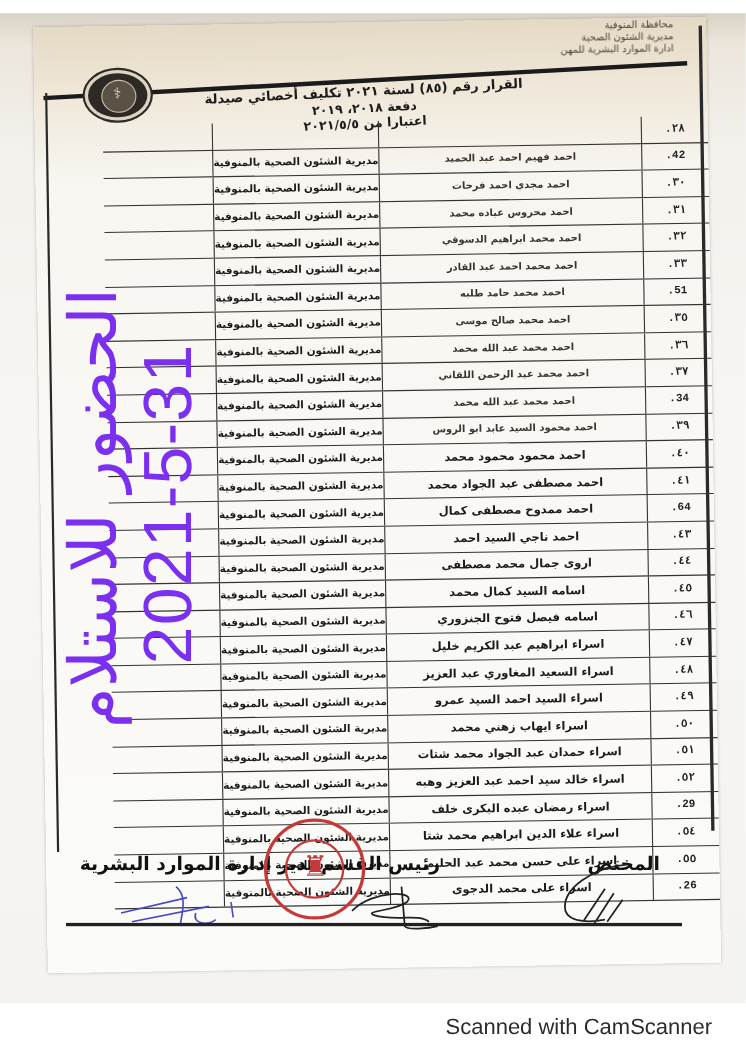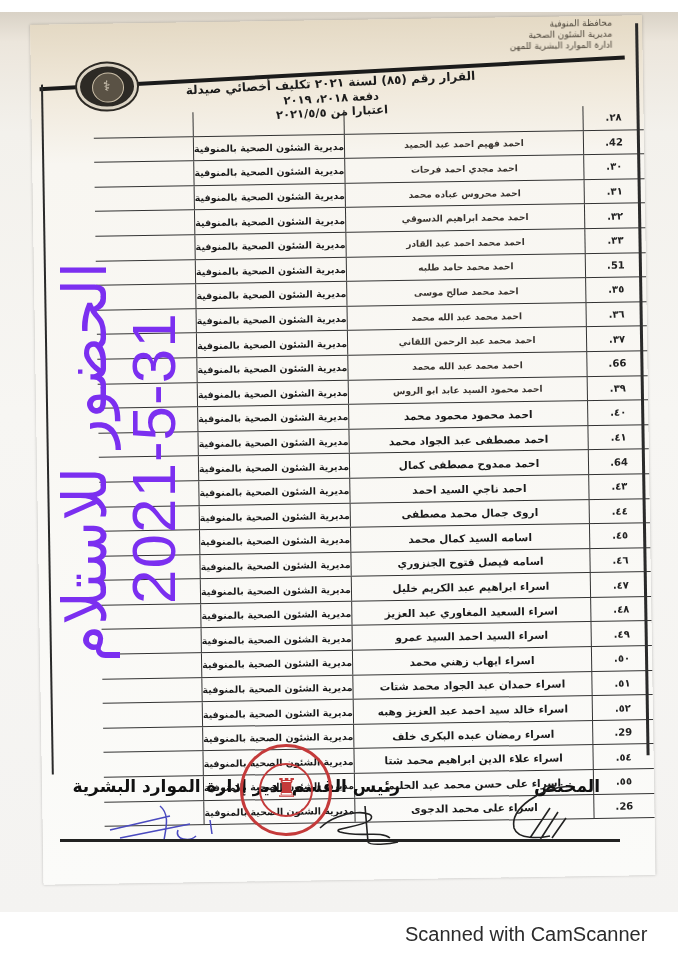--- a/index.html
+++ b/index.html
@@ -61,21 +61,21 @@
     position: absolute; left: 62px; top: 90px; width: 550px;
     direction: rtl;
   }
   .row {
     display: flex; height: 23.6px; border-bottom: 1px solid #333;
     align-items: center;
   }
   .cell-num {
     width: 60px; flex: none; font-size: 10px; font-weight: bold; text-align: right;
     color: #222; border-left: 1px solid #333; height: 100%;
-    display: flex; align-items: center; justify-content: center;
+    display: flex; align-items: center; justify-content: center; font-family: Liberation Mono, monospace;
   }
   .cell-name {
     width: 238px; flex: none; font-size: 10.5px; font-weight: bold; text-align: center;
     color: #1b1b1b; border-left: 1px solid #333; height: 100%;
     display: flex; align-items: center; justify-content: center; white-space: nowrap;
   }
   .cell-dept {
     width: 150px; flex: none; font-size: 9.5px; font-weight: bold; text-align: center;
     color: #1b1b1b; border-left: 1px solid #333; height: 100%;
     display: flex; align-items: center; justify-content: center; white-space: nowrap;
@@ -203,21 +203,21 @@
           <div class="cell-dept">مديرية الشئون الصحية بالمنوفية</div>
           <div class="cell-extra"></div>
         </div>
         <div class="row early">
           <div class="cell-num">٣٧.</div>
           <div class="cell-name">احمد محمد عبد الرحمن اللقاني</div>
           <div class="cell-dept">مديرية الشئون الصحية بالمنوفية</div>
           <div class="cell-extra"></div>
         </div>
         <div class="row early">
-          <div class="cell-num">66.</div>
+          <div class="cell-num">34.</div>
           <div class="cell-name">احمد محمد عبد الله محمد</div>
           <div class="cell-dept">مديرية الشئون الصحية بالمنوفية</div>
           <div class="cell-extra"></div>
         </div>
         <div class="row early">
           <div class="cell-num">٣٩.</div>
           <div class="cell-name">احمد محمود السيد عابد ابو الروس</div>
           <div class="cell-dept">مديرية الشئون الصحية بالمنوفية</div>
           <div class="cell-extra"></div>
         </div>

